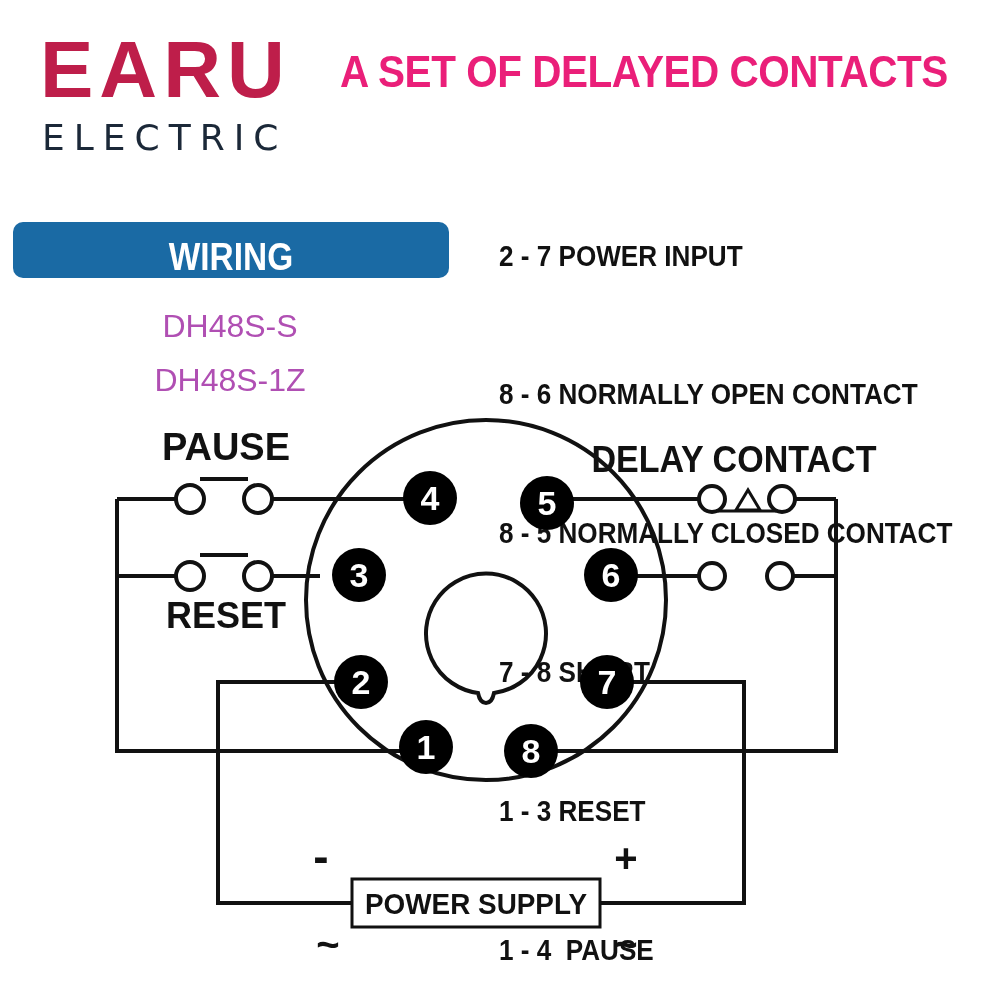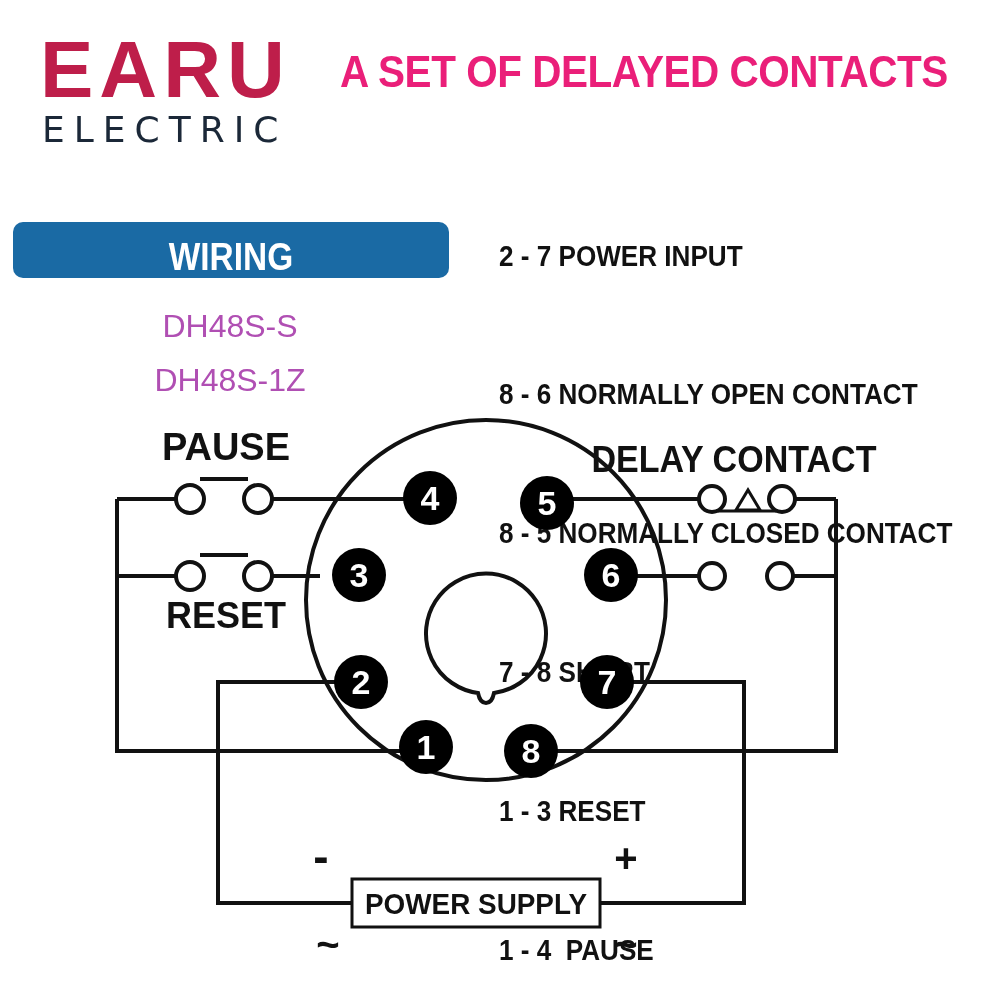--- a/index.html
+++ b/index.html
@@ -1,19 +1,19 @@
 <!DOCTYPE html>
 <html><head>
 <meta charset="utf-8">
 <style>
   html, body { margin:0; padding:0; background:#ffffff; }
   body { width:1000px; height:1000px; position:relative; overflow:hidden; font-family:"Liberation Sans", sans-serif; }
   .abs { position:absolute; }
   .logo-main { left:40px; top:30px; font-size:80px; font-weight:bold; color:#be1e4a; letter-spacing:6px; line-height:1; font-family:"Liberation Sans", sans-serif; }
-  .logo-sub { left:42px; top:112px; font-size:36px; color:#1b2838; letter-spacing:9px; line-height:1; font-family:"DejaVu Sans", sans-serif; }
+  .logo-sub { left:42px; top:120px; font-size:36px; color:#1b2838; letter-spacing:9px; line-height:1; font-family:"DejaVu Sans", sans-serif; }
   .headline { left:340px; top:50px; font-size:44px; font-weight:bold; color:#ea1f79; line-height:1; letter-spacing:-0.5px; white-space:nowrap; font-family:"Liberation Sans", sans-serif; transform:scaleX(0.92); transform-origin:left top; }
   .legend { left:499px; top:140px; font-size:29px; font-weight:bold; color:#111; line-height:46.3px; white-space:pre; font-family:"Liberation Sans", sans-serif; transform:scaleX(0.9); transform-origin:left top; }
   .legend div { height:46.3px; }
   .badge { left:13px; top:222px; width:436px; height:56px; background:#1a6aa4; border-radius:10px; color:#fff; font-weight:bold; font-size:38px; line-height:70px; text-align:center; font-family:"Liberation Sans", sans-serif; }
   .badge span { display:inline-block; transform:scaleX(0.88); }
   .model { left:0; width:460px; text-align:center; color:#b04fb3; font-size:32px; line-height:1; font-family:"Liberation Sans", sans-serif; }
   svg { position:absolute; left:0; top:0; }
   .lbl { font-family:"Liberation Sans", sans-serif; font-weight:bold; fill:#111; }
   .pin-num { font-family:"Liberation Sans", sans-serif; font-weight:bold; fill:#fff; font-size:34px; }
 </style>

